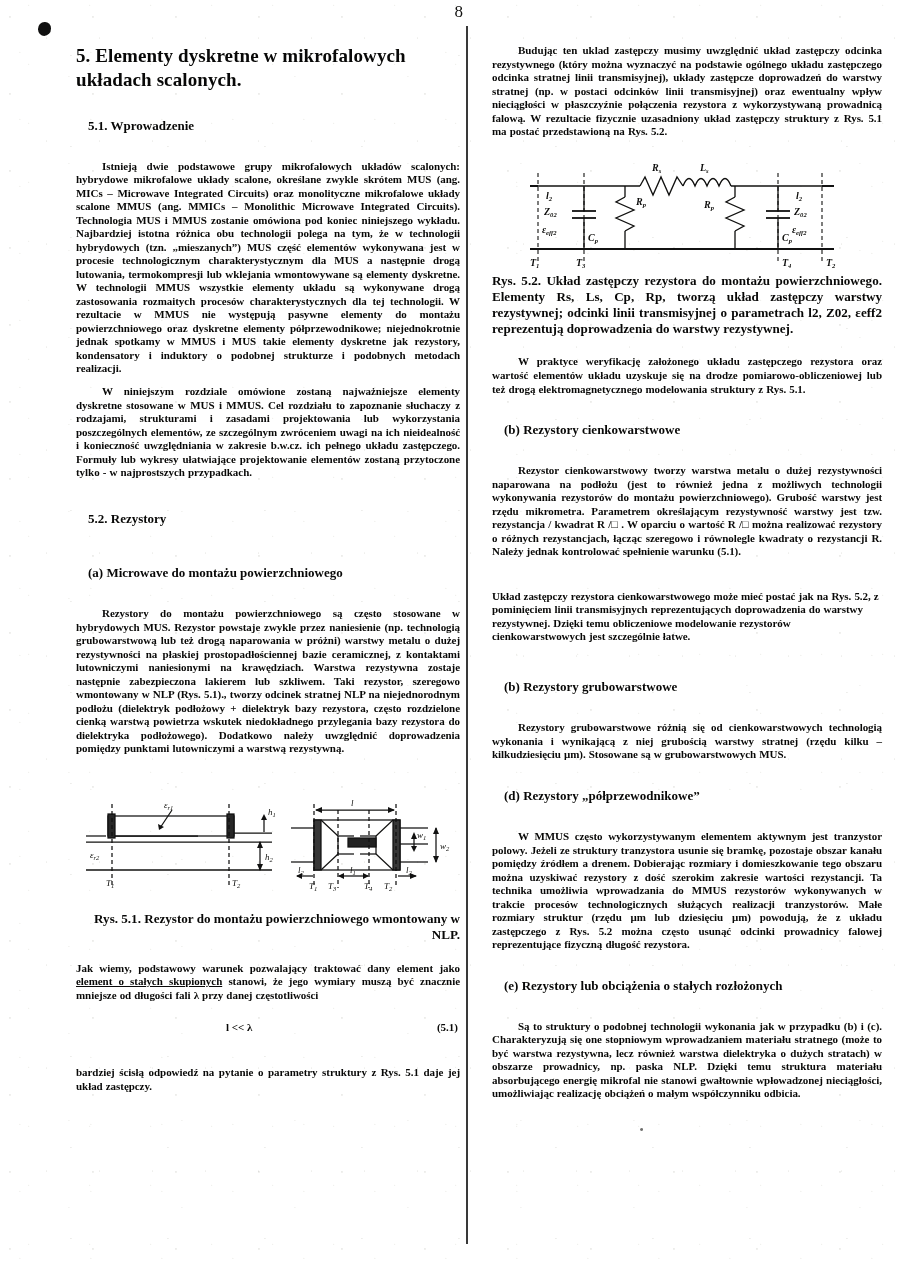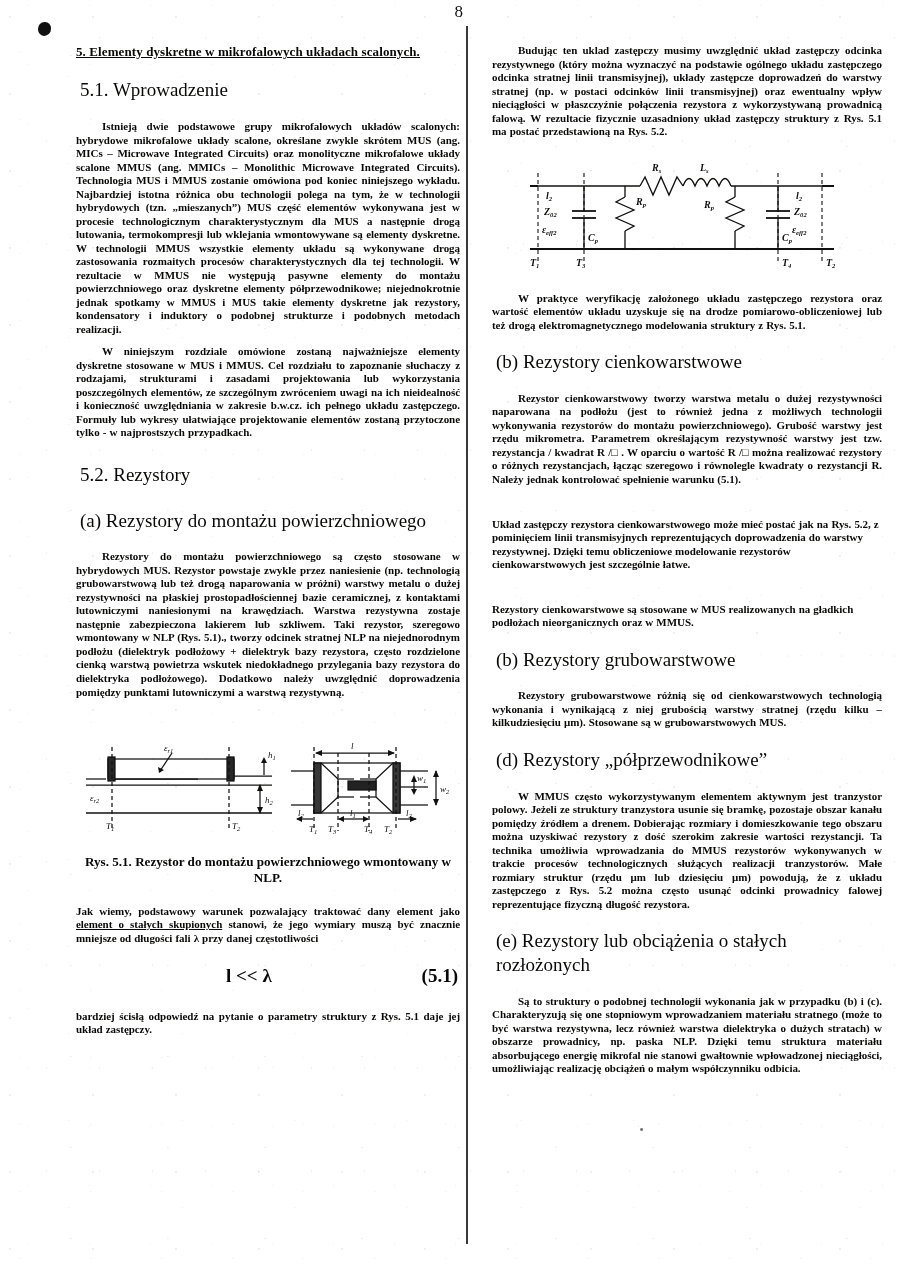--- a/index.html
+++ b/index.html
@@ -63,68 +63,67 @@
   }
 
   .col {
     position: absolute;
     top: 44px;
   }
   #colL { left: 76px; width: 384px; }
   #colR { left: 492px; width: 390px; }
 
   h2.sec {
-    font-size: 13px;
+    font-size: 19px;
     font-weight: bold;
     margin: 0 0 0 0;
     letter-spacing: .1px;
     line-height: 1.25;
-    text-decoration: underline;
   }
   h3.sub {
-    font-size: 19px;
-    font-weight: normal;
-    margin: 4px;
+    font-size: 13px;
+    font-weight: bold;
+    margin: 12px;
     line-height: 1.25;
   }
   p.body {
     font-size: 11px;
     line-height: 1.23;
     margin: 0;
     text-align: justify;
     font-weight: bold;
     letter-spacing: -0.05px;
     word-spacing: .4px;
   }
   p.body.ind { text-indent: 26px; }
   p.body.noj { text-align: left; margin-top: 22px; }
   .gap-s { height: 9px; }
   .gap-m { height: 14px; }
   .gap-l { height: 19px; }
 
   .eq {
-    font-size: 19px;
+    font-size: 11px;
     font-weight: bold;
     margin: 0;
     position: relative;
     height: 22px;
   }
   .eq .expr { position: absolute; left: 150px; }
   .eq .num  { position: absolute; right: 2px; }
 
   u.uline { text-decoration: underline; }
 
   .caption {
     font-size: 13.1px;
     font-weight: bold;
     line-height: 1.22;
     margin: 0;
     text-align: justify;
   }
-  .caption.ctr { text-align: center; }
+  .caption.ctr { text-align: right; }
 
   
   .figbox { position: relative; }
   svg { display: block; }
   .lbl { font-family: "Liberation Serif", serif; font-style: italic; font-size: 9px; fill: #111; }
   .lbl-b { font-family: "Liberation Serif", serif; font-style: italic; font-size: 10px; fill: #111; font-weight: bold;}
   .sub9 { font-size: 6.6px; }
 </style>
 </head>
 <body>
@@ -148,21 +147,21 @@
 
     <p class="body ind">Istnieją dwie podstawowe grupy mikrofalowych układów scalonych: hybrydowe mikrofalowe układy scalone, określane zwykle skrótem MUS (ang. MICs – Microwave Integrated Circuits) oraz monolityczne mikrofalowe układy scalone MMUS (ang. MMICs – Monolithic Microwave Integrated Circuits).  Technologia MUS i MMUS zostanie omówiona pod koniec niniejszego wykładu. Najbardziej istotna różnica obu technologii polega na tym, że w technologii hybrydowych (tzn. „mieszanych”) MUS część elementów wykonywana jest w procesie technologicznym charakterystycznym dla MUS a następnie drogą lutowania, termokompresji lub wklejania wmontowywane są elementy dyskretne. W technologii MMUS wszystkie elementy układu są wykonywane drogą zastosowania rozmaitych procesów charakterystycznych dla tej technologii. W rezultacie w MMUS nie występują pasywne elementy do montażu powierzchniowego oraz dyskretne elementy półprzewodnikowe; niejednokrotnie jednak spotkamy w MMUS i MUS takie elementy dyskretne jak rezystory, kondensatory i induktory o podobnej strukturze i podobnych metodach realizacji.</p>
     <div class="gap-s"></div>
 
     <p class="body ind">W niniejszym rozdziale omówione zostaną najważniejsze elementy dyskretne stosowane w MUS i MMUS. Cel rozdziału to zapoznanie słuchaczy z rodzajami, strukturami i zasadami projektowania lub wykorzystania poszczególnych elementów, ze szczególnym zwróceniem uwagi na ich nieidealność i konieczność uwzględniania w zakresie b.w.cz. ich pełnego układu zastępczego. Formuły lub wykresy ułatwiające projektowanie elementów zostaną przytoczone tylko - w najprostszych przypadkach.</p>
     <div class="gap-l"></div>
 
     <h3 class="sub">5.2.  Rezystory</h3>
     <div class="gap-m"></div>
 
-    <h3 class="sub">(a) Rezystory do montażu powierzchniowego</h3>
+    <h3 class="sub">(a) Microwave do montażu powierzchniowego</h3>
     <div class="gap-m"></div>
 
     <p class="body ind">Rezystory do montażu powierzchniowego są często stosowane w hybrydowych MUS. Rezystor powstaje zwykle przez naniesienie (np. technologią grubowarstwową lub też drogą naparowania w próżni) warstwy metalu o dużej rezystywności na płaskiej prostopadłościennej bazie ceramicznej, z kontaktami lutowniczymi naniesionymi na krawędziach. Warstwa rezystywna zostaje następnie zabezpieczona lakierem lub szkliwem. Taki rezystor, szeregowo wmontowany w NLP (Rys. 5.1)., tworzy odcinek stratnej NLP na niejednorodnym podłożu (dielektryk podłożowy + dielektryk bazy rezystora, często rozdzielone cienką warstwą powietrza wskutek niedokładnego przylegania bazy rezystora do dielektryka podłożowego). Dodatkowo należy uwzględnić doprowadzenia pomiędzy punktami lutowniczymi a warstwą rezystywną.</p>
 
     <div class="gap-m"></div>
 
     <div class="figbox">
       <svg width="384" height="132" viewBox="0 0 384 132">
         <g stroke="#151515" fill="none" stroke-width="1.25">
 
@@ -349,37 +348,37 @@
 
         <text class="lbl-b" x="304" y="46">l<tspan class="sub9" dy="2">2</tspan></text>
         <text class="lbl-b" x="302" y="62">Z<tspan class="sub9" dy="2">02</tspan></text>
         <text class="lbl-b" x="300" y="80">ε<tspan class="sub9" dy="2">eff2</tspan></text>
 
         <text class="lbl-b" x="38" y="113">T<tspan class="sub9" dy="2">1</tspan></text>
         <text class="lbl-b" x="84" y="113">T<tspan class="sub9" dy="2">3</tspan></text>
         <text class="lbl-b" x="290" y="113">T<tspan class="sub9" dy="2">4</tspan></text>
         <text class="lbl-b" x="334" y="113">T<tspan class="sub9" dy="2">2</tspan></text>
       </svg>
+      <p class="caption">Rys.   5.2.   Układ   zastępczy   rezystora   do   montażu powierzchniowego. Elementy Rs, Ls, Cp, Rp, tworzą układ zastępczy warstwy rezystywnej; odcinki linii transmisyjnej o parametrach l2, Z02, εeff2 reprezentują doprowadzenia do warstwy rezystywnej.</p>
     </div>
 
     <div class="gap-l"></div>
 
     <p class="body ind">W praktyce weryfikację założonego układu zastępczego rezystora oraz wartość elementów układu uzyskuje się na drodze pomiarowo-obliczeniowej lub też drogą elektromagnetycznego modelowania struktury z Rys. 5.1.</p>
     <div class="gap-m"></div>
 
     <h3 class="sub">(b) Rezystory cienkowarstwowe</h3>
     <div class="gap-m"></div>
 
     <p class="body ind">Rezystor cienkowarstwowy tworzy warstwa metalu o dużej rezystywności naparowana na podłożu (jest to również jedna z możliwych technologii wykonywania rezystorów do montażu powierzchniowego). Grubość warstwy jest rzędu mikrometra. Parametrem określającym rezystywność warstwy jest tzw. rezystancja / kwadrat R /□ . W oparciu o wartość R /□ można realizować rezystory o różnych rezystancjach, łącząc szeregowo i równolegle kwadraty o rezystancji R. Należy jednak kontrolować spełnienie warunku (5.1).</p>
     <div class="gap-s"></div>
 
     <p class="body noj">Układ zastępczy rezystora cienkowarstwowego może mieć postać jak na Rys. 5.2, z pominięciem linii transmisyjnych reprezentujących doprowadzenia do warstwy rezystywnej. Dzięki temu obliczeniowe modelowanie rezystorów cienkowarstwowych jest szczególnie łatwe.</p>
     <div class="gap-s"></div>
 
-    <p class="body noj">Rezystory cienkowarstwowe są stosowane w MUS realizowanych na gładkich podłożach nieorganicznych oraz w MMUS.</p>
     <div class="gap-m"></div>
 
     <h3 class="sub">(b) Rezystory grubowarstwowe</h3>
     <div class="gap-m"></div>
 
     <p class="body ind">Rezystory grubowarstwowe różnią się od cienkowarstwowych technologią wykonania i wynikającą z niej grubością warstwy stratnej (rzędu kilku – kilkudziesięciu  μm). Stosowane są w grubowarstwowych MUS.</p>
     <div class="gap-m"></div>
 
     <h3 class="sub">(d) Rezystory „półprzewodnikowe”</h3>
     <div class="gap-m"></div>

